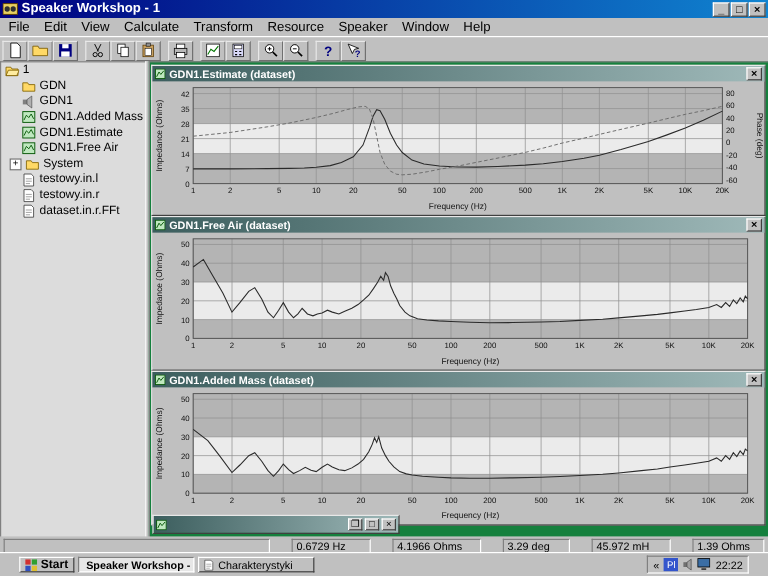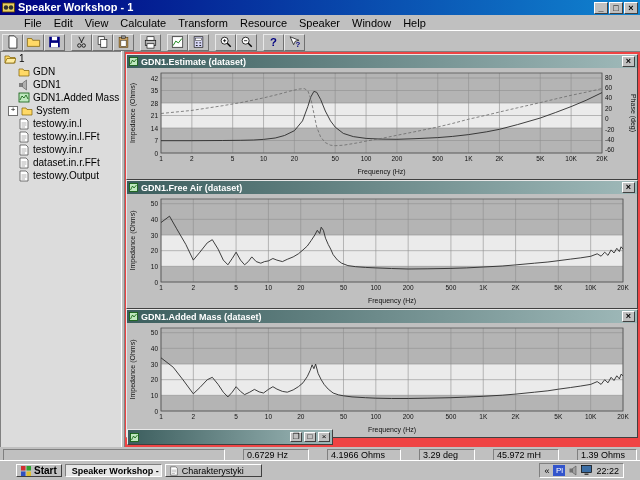--- a/index.html
+++ b/index.html
@@ -8,41 +8,41 @@
   .raised{border:1px solid;border-color:#ffffff #404040 #404040 #ffffff;background:#c0c0c0}
   .sunken{border:1px solid;border-color:#808080 #ffffff #ffffff #808080}
 
   #titlebar{height:15px;background:linear-gradient(90deg,#000080,#1084d0);display:flex;
             align-items:center;padding:0 2px;color:#fff;font-weight:bold}
   #titlebar .appicon{width:13px;height:11px;margin-right:3px}
   #titlebar .cap{flex:1;font-size:11px;line-height:13px;white-space:nowrap;overflow:hidden}
   .tbn{width:14px;height:12px;margin-left:1px;font-size:9px;line-height:10px;text-align:center;
        font-weight:bold;font-family:"Liberation Sans",sans-serif;padding:0}
 
-  #menubar{height:15px;display:flex;align-items:center;padding-left:18px;background:#c0c0c0}
+  #menubar{height:15px;display:flex;align-items:center;padding-left:1px;background:#c0c0c0}
   .menu-item{padding:1px 6px;font-size:11px}
 
   #toolbar{height:20px;border-top:1px solid #ffffff;display:flex;align-items:center;
            padding:1px 2px;background:#c0c0c0}
   .tbtn{width:21px;height:17px;border:1px solid;border-color:#e8e8e8 #707070 #707070 #e8e8e8;
         background:#c0c0c0;padding:0;display:flex;align-items:center;justify-content:center}
   .tbtn svg{width:15px;height:14px}
   .tsep{width:6px;height:17px}
 
   #sidebar{position:absolute;left:0;top:51px;bottom:31px;width:121px;background:#dcdcdc;
            border:1px solid;border-color:#808080 #ffffff #ffffff #808080;overflow:hidden}
   .trow{height:13px;display:flex;align-items:center;gap:3px;font-size:10px;white-space:nowrap}
   .trow .ticon{width:12px;height:12px;flex:0 0 auto}
   .expander{width:8px;height:8px;border:1px solid #707070;background:#fff;font-size:8px;
             line-height:6px;text-align:center;flex:0 0 auto}
   .d0{padding-left:3px}.d1{padding-left:17px}.d1e{padding-left:7px}
 
   #splitter{position:absolute;left:121px;top:51px;bottom:31px;width:3px;
             border-left:1px solid #ffffff;border-right:1px solid #707070;background:#c0c0c0}
-  #mdi{position:absolute;left:124px;top:51px;right:0;bottom:31px;background:#ef4444;
+  #mdi{position:absolute;left:124px;top:51px;right:0;bottom:31px;background:#15803d;
        border-top:1px solid #808080;border-left:1px solid #808080}
 
   .chartwin{position:absolute;left:1px;right:2px;border:1px solid;
             border-color:#e8e8e8 #404040 #404040 #e8e8e8;background:#c0c0c0}
   .cw-title{height:13px;background:linear-gradient(90deg,#3c5e5e,#9fb9b9);display:flex;
             align-items:center;color:#fff;font-size:9px;font-weight:bold;padding:0 2px;gap:3px}
   .cw-title svg{width:9px;height:9px}
   .cw-close{margin-left:auto;width:13px;height:11px;font-size:9px;line-height:9px;
             text-align:center;font-weight:bold;color:#000;padding:0}
   svg.chart{display:block;background:#c0c0c0}
@@ -291,56 +291,56 @@
         <use href="#i-driver"></use>
       </svg>
     <span>GDN1</span>
   </div>
   <div class="trow d1">
     <svg class="ticon" viewBox="0 0 12 12">
         <use href="#i-dataset"></use>
       </svg>
     <span>GDN1.Added Mass</span>
   </div>
+  <div class="trow d1">
+    <svg class="ticon" viewBox="0 0 12 12">
+        <use href="#i-dataset"></use>
+      </svg>
+    <span>GDN1.Estimate</span>
+  </div>
+  <div class="trow d1">
+    <svg class="ticon" viewBox="0 0 12 12">
+        <use href="#i-dataset"></use>
+      </svg>
+    <span>GDN1.Free Air</span>
+  </div>
   <div class="trow d1e">
     <span class="expander">+</span>
     <svg class="ticon" viewBox="0 0 12 12">
         <use href="#i-folder"></use>
       </svg>
     <span>System</span>
   </div>
   <div class="trow d1">
     <svg class="ticon" viewBox="0 0 12 12">
         <use href="#i-doc"></use>
       </svg>
     <span>testowy.in.l</span>
   </div>
   <div class="trow d1">
     <svg class="ticon" viewBox="0 0 12 12">
         <use href="#i-doc"></use>
       </svg>
-    <span>testowy.in.l.FFt</span>
+    <span>testowy.in.r</span>
   </div>
   <div class="trow d1">
     <svg class="ticon" viewBox="0 0 12 12">
         <use href="#i-doc"></use>
       </svg>
-    <span>testowy.in.r</span>
-  </div>
-  <div class="trow d1">
-    <svg class="ticon" viewBox="0 0 12 12">
-        <use href="#i-doc"></use>
-      </svg>
     <span>dataset.in.r.FFt</span>
-  </div>
-  <div class="trow d1">
-    <svg class="ticon" viewBox="0 0 12 12">
-        <use href="#i-doc"></use>
-      </svg>
-    <span>testowy.Output</span>
   </div>
 </div>
 
 <div id="splitter"></div>
 
 <div id="mdi">
 
   <div class="chartwin" style="top:2px;height:124px">
     <div class="cw-title">
       <svg viewBox="0 0 9 9">

